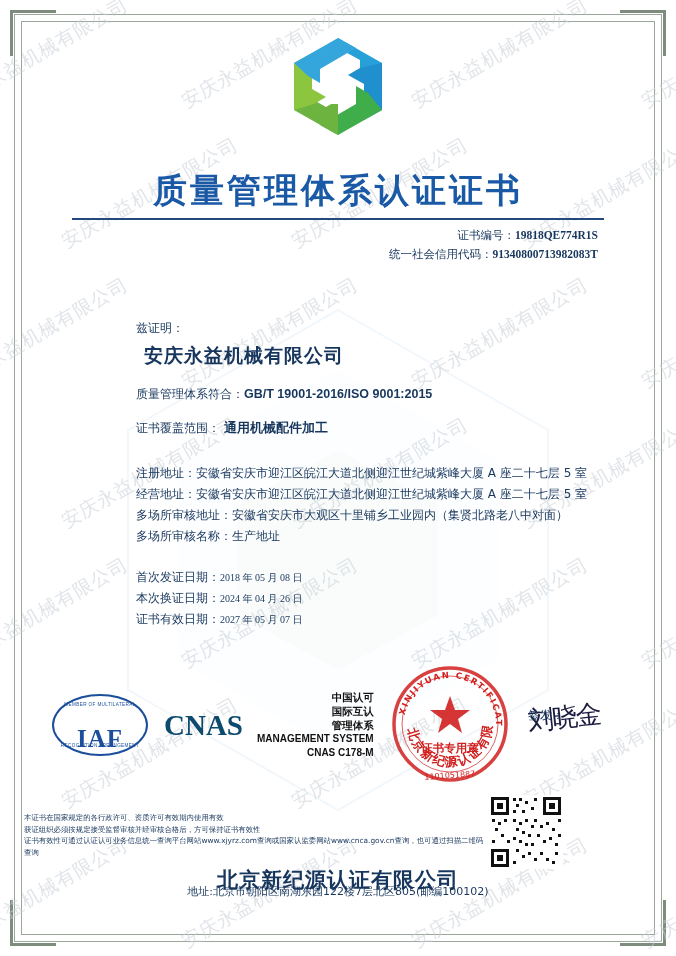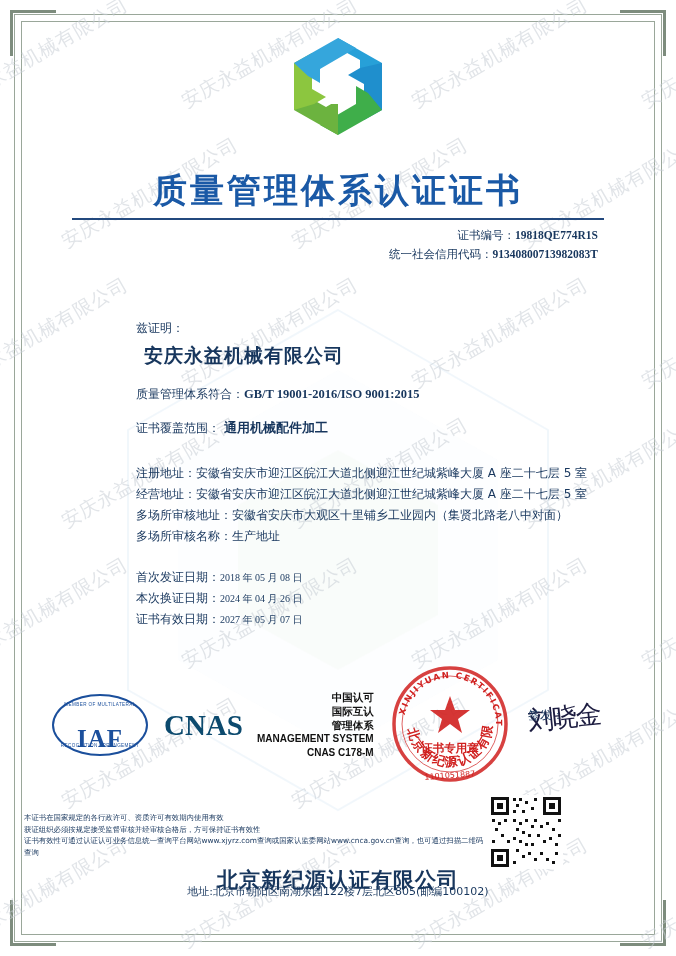--- a/index.html
+++ b/index.html
@@ -156,21 +156,21 @@
     margin: 2px 0 14px 8px;
     letter-spacing: 1px;
   }
   .row {
     font-size: 12px;
     line-height: 22px;
   }
   .row .lbl { }
   .row .strong {
     font-weight: bold;
-    font-family: Liberation Serif, serif;
+    font-family: Liberation Sans, sans-serif;
     font-size: 12.5px;
   }
   .scope {
     font-size: 12px;
     line-height: 22px;
     margin-top: 12px;
     margin-bottom: 24px;
   }
   .scope .scope-val {
     font-weight: bold;

